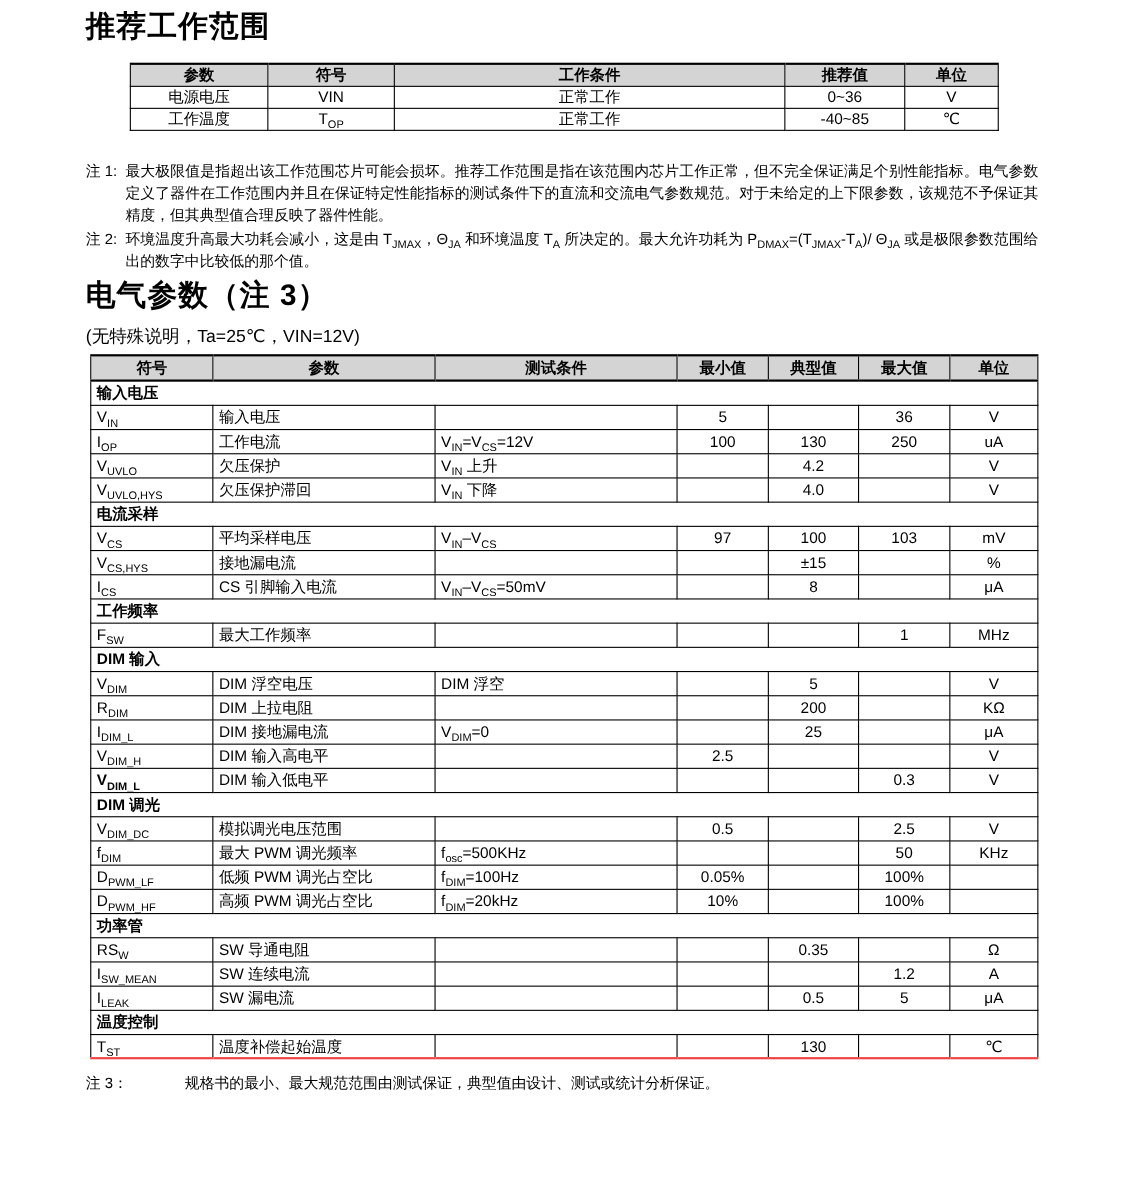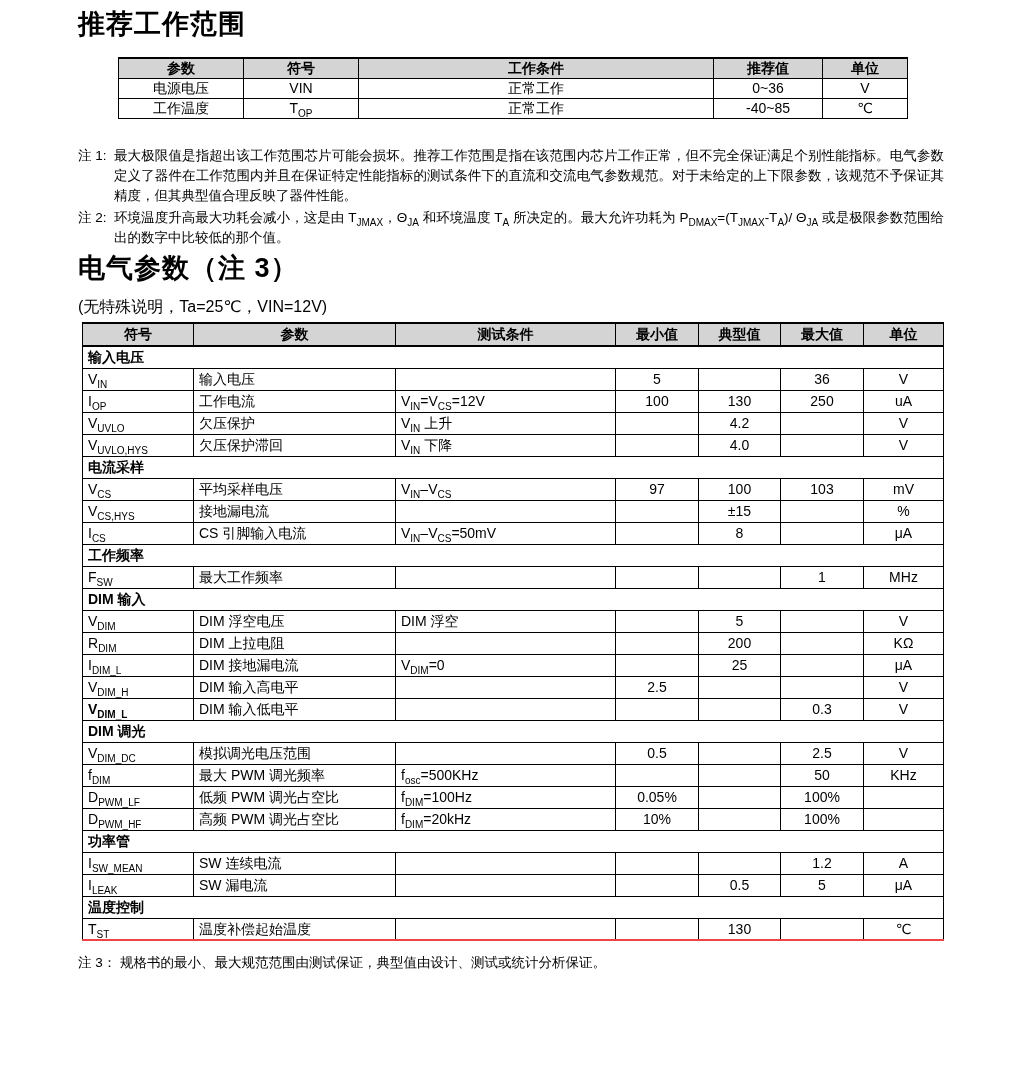--- a/index.html
+++ b/index.html
@@ -12,21 +12,21 @@
   table{border-collapse:collapse;table-layout:fixed;}
   .t1{width:789px;margin:15px 0 0 40px;}
   .t1 th,.t1 td{border:1px solid #000;height:19px;text-align:center;font-size:14px;line-height:1.2;padding:0 2px;overflow:hidden;}
   .t1 thead th{background:#d4d4d4;font-weight:bold;border-top:2px solid #000;}
 
   
   .notes{margin-top:27px;font-size:13.5px;line-height:20px;}
   .note{display:flex;margin-bottom:2px;}
   .note-label{flex:0 0 36px;white-space:nowrap;}
   .note-text{flex:1;text-align:justify;}
-  .note3{margin-top:12px;font-size:13.5px;line-height:20px;display:flex;}
+  .note3{margin-top:12px;font-size:13.5px;line-height:20px;display:flex;gap:48px;}
   .note3 .note-label{flex:0 0 42px;}
 
   
   .sec2-title{margin-top:48px;}
   .subtitle{margin-top:12px;font-size:16px;line-height:18px;}
 
   
   .t2{width:861px;margin:6px 0 0 4px;}
   .t2 th,.t2 td{border:1px solid #000;font-size:14px;line-height:1.15;padding:1px 5px;box-sizing:border-box;overflow:hidden;white-space:nowrap;}
   .t2 thead th{background:#d4d4d4;text-align:center;font-weight:bold;height:23px;border-top:2px solid #000;border-bottom:2px solid #000;}
@@ -281,20 +281,29 @@
           <td>f<sub>DIM</sub>=20kHz</td>
           <td class="c">10%</td>
           <td class="c"></td>
           <td class="c">100%</td>
           <td class="c"></td>
         </tr>
         <tr>
           <td colspan="7" class="section-cell">功率管</td>
         </tr>
         <tr>
+          <td>RS<sub>W</sub></td>
+          <td>SW 导通电阻</td>
+          <td></td>
+          <td class="c"></td>
+          <td class="c">0.35</td>
+          <td class="c"></td>
+          <td class="c">Ω</td>
+        </tr>
+        <tr>
           <td>I<sub>SW_MEAN</sub></td>
           <td>SW 连续电流</td>
           <td></td>
           <td class="c"></td>
           <td class="c"></td>
           <td class="c">1.2</td>
           <td class="c">A</td>
         </tr>
         <tr>
           <td>I<sub>LEAK</sub></td>

